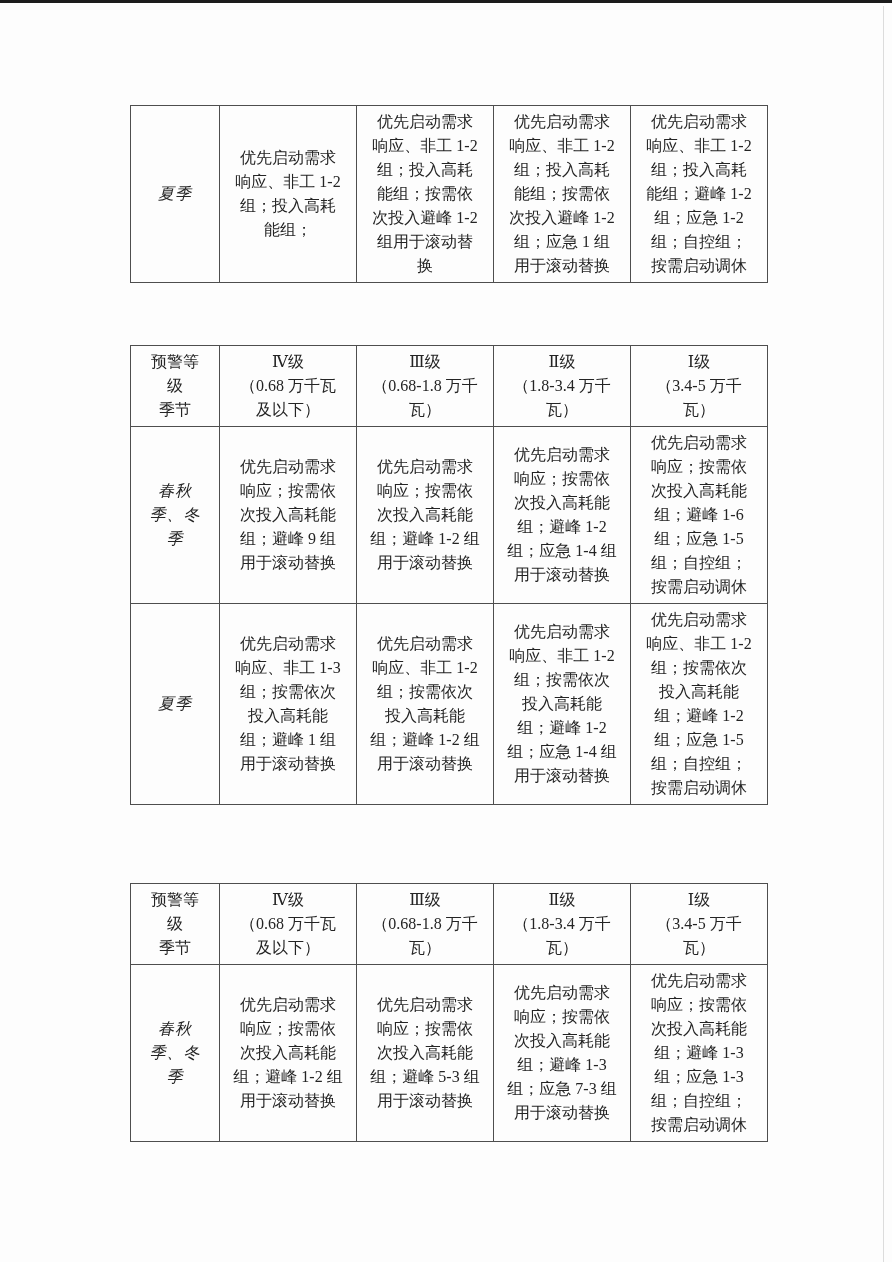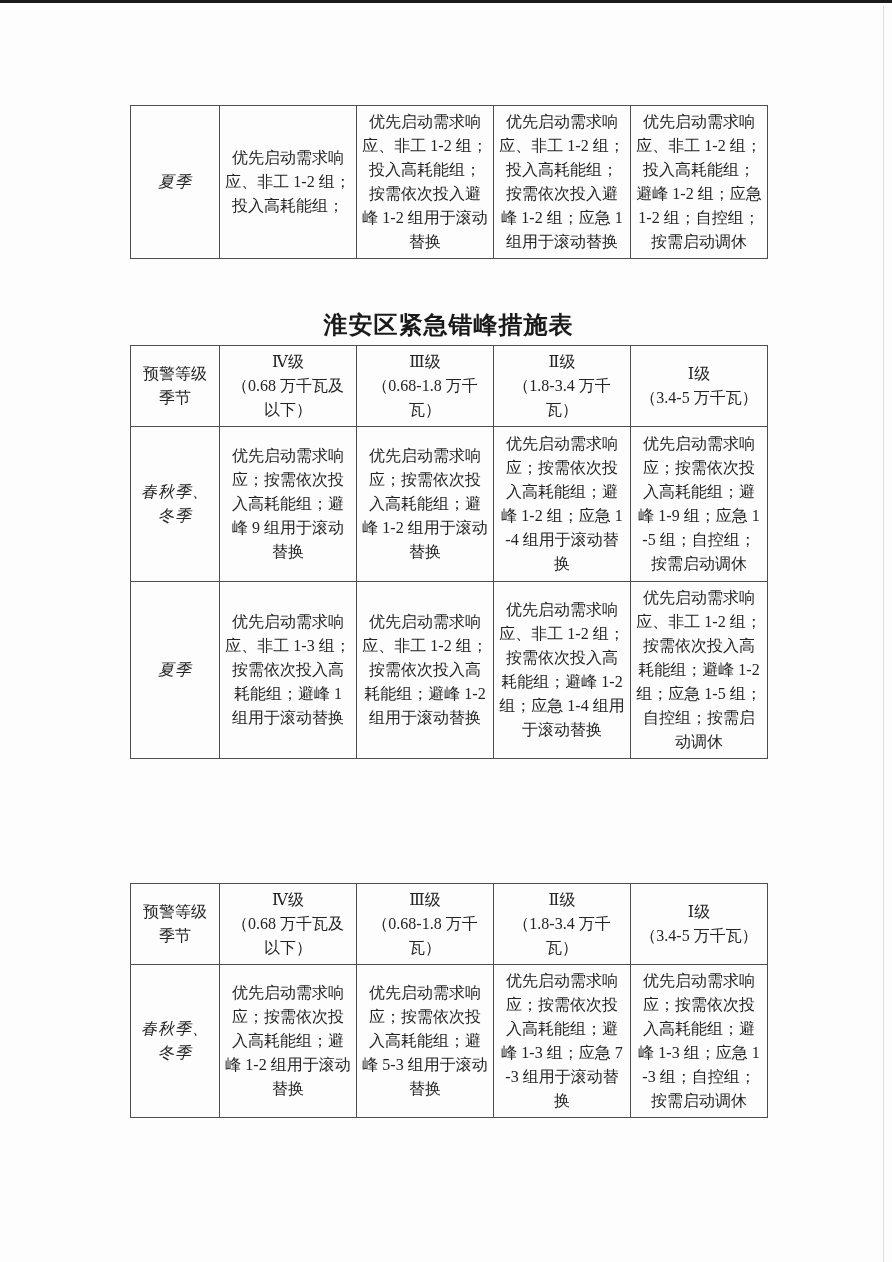--- a/index.html
+++ b/index.html
@@ -30,21 +30,21 @@
     border-collapse: collapse;
     table-layout: fixed;
   }
   table.measures td {
     border: 1px solid #4e4e4e;
     text-align: center;
     vertical-align: middle;
     font-size: 16px;
     line-height: 24px;
     color: #242424;
-    padding: 4px 5px;
+    padding: 4px 13px;
     word-break: break-all;
   }
   td.season-cell { letter-spacing: 1px; font-style: italic; }
   .hdr-line { display: block; }
   .table-title {
     position: absolute; left: 130px;
     width: 637px;
     text-align: center;
     font-family: "Liberation Sans", "DejaVu Sans", sans-serif;
     font-weight: bold;
@@ -78,21 +78,20 @@
         <tr style="height:153px">
       <td class="season-cell">夏季</td>
       <td>优先启动需求响应、非工 1-2 组；投入高耗能组；</td>
       <td>优先启动需求响应、非工 1-2 组；投入高耗能组；按需依次投入避峰 1-2 组用于滚动替换</td>
       <td>优先启动需求响应、非工 1-2 组；投入高耗能组；按需依次投入避峰 1-2 组；应急 1 组用于滚动替换</td>
       <td>优先启动需求响应、非工 1-2 组；投入高耗能组；避峰 1-2 组；应急 1-2 组；自控组；按需启动调休</td>
     </tr>
   </tbody>
     </table>
 
-  <div class="table-title" id="title-huaian">淮安区紧急错峰措施表</div>
 
   <table class="measures" id="t-huaian">
     <colgroup>
       <col style="width:89px">
         <col style="width:137px">
         <col style="width:137px">
         <col style="width:137px">
         <col style="width:137px">
     </colgroup>
     <tbody>
@@ -116,21 +115,21 @@
       <td>
         <span class="hdr-line">Ⅰ级</span>
         <span>（3.4-5 万千瓦）</span>
       </td>
     </tr>
     <tr style="height:155px">
       <td class="season-cell">春秋季、冬季</td>
       <td>优先启动需求响应；按需依次投入高耗能组；避峰 9 组用于滚动替换</td>
       <td>优先启动需求响应；按需依次投入高耗能组；避峰 1-2 组用于滚动替换</td>
       <td>优先启动需求响应；按需依次投入高耗能组；避峰 1-2 组；应急 1-4 组用于滚动替换</td>
-      <td>优先启动需求响应；按需依次投入高耗能组；避峰 1-9 组；应急 1-5 组；自控组；按需启动调休</td>
+      <td>优先启动需求响应；按需依次投入高耗能组；避峰 1-6 组；应急 1-5 组；自控组；按需启动调休</td>
     </tr>
     <tr style="height:174px">
       <td class="season-cell">夏季</td>
       <td>优先启动需求响应、非工 1-3 组；按需依次投入高耗能组；避峰 1 组用于滚动替换</td>
       <td>优先启动需求响应、非工 1-2 组；按需依次投入高耗能组；避峰 1-2 组用于滚动替换</td>
       <td>优先启动需求响应、非工 1-2 组；按需依次投入高耗能组；避峰 1-2 组；应急 1-4 组用于滚动替换</td>
       <td>优先启动需求响应、非工 1-2 组；按需依次投入高耗能组；避峰 1-2 组；应急 1-5 组；自控组；按需启动调休</td>
     </tr>
   </tbody>
     </table>

